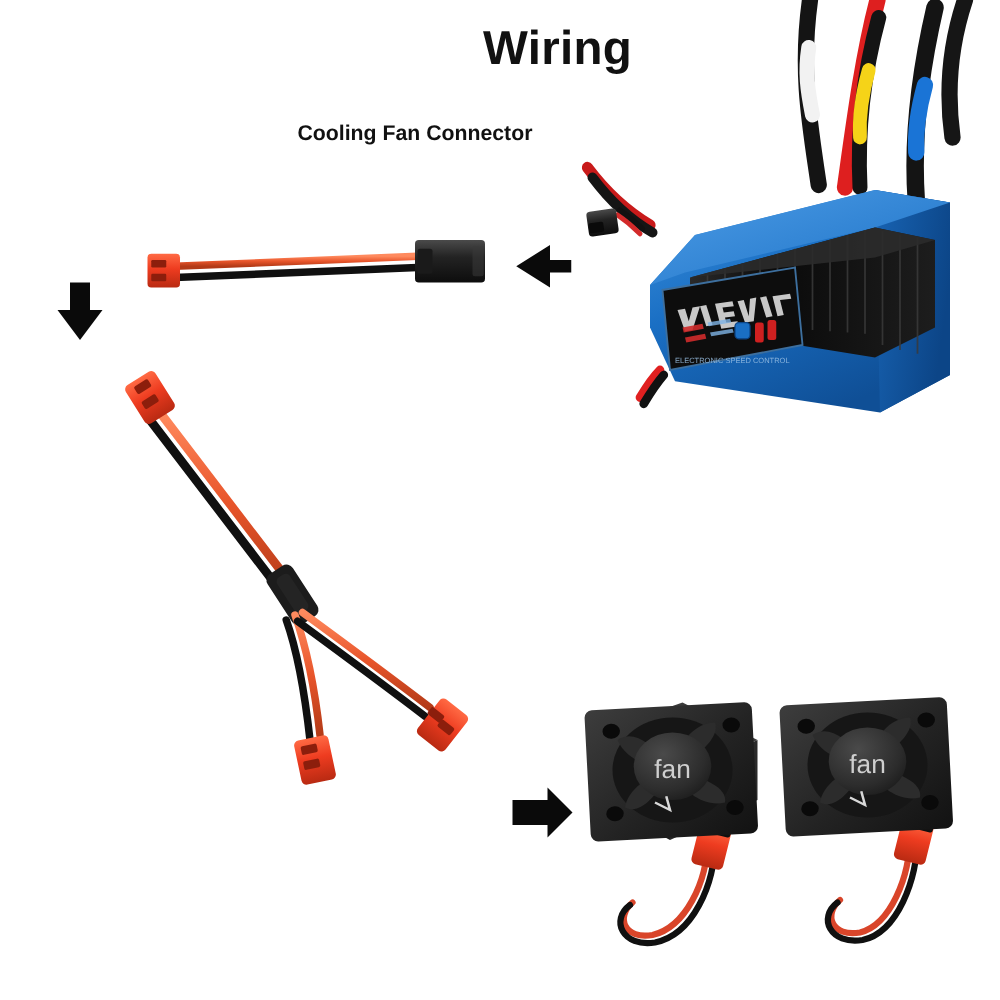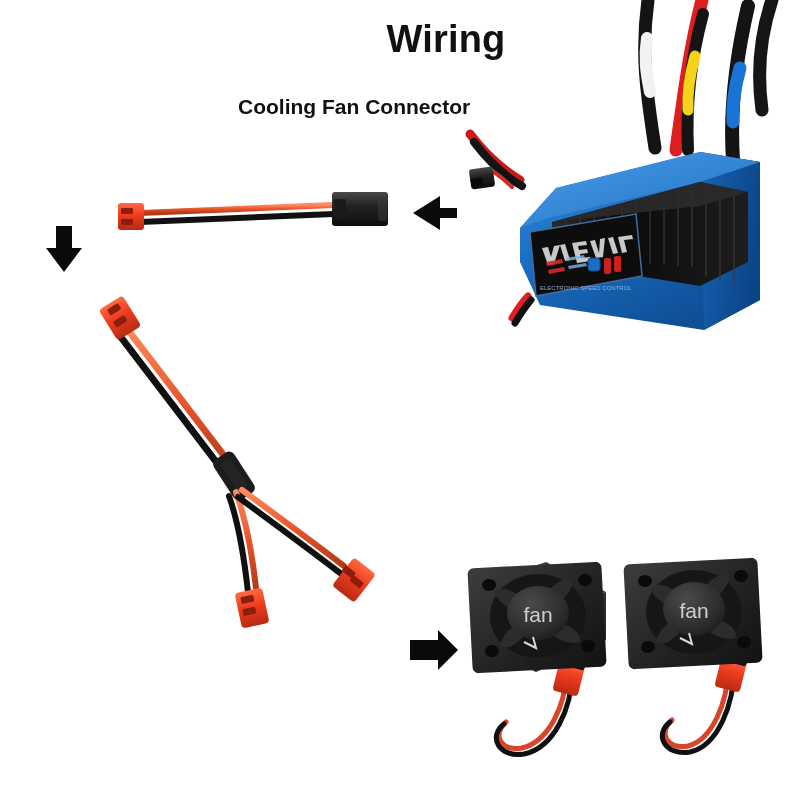--- a/index.html
+++ b/index.html
@@ -30,21 +30,21 @@
     font-size: 38px;
     font-weight: bold;
     color: #111111;
     letter-spacing: 0.2px;
     padding-left: 46px;
   }
   #caption {
     left: 238px;
     top: 93px;
     width: 340px;
-    font-size: 21px;
+    font-size: 17px;
     font-weight: bold;
     line-height: 28px;
     color: #111111;
   }
   #caption .line2 { display: block; }
 
   
   .layer {
     position: absolute;
     left: 0;

